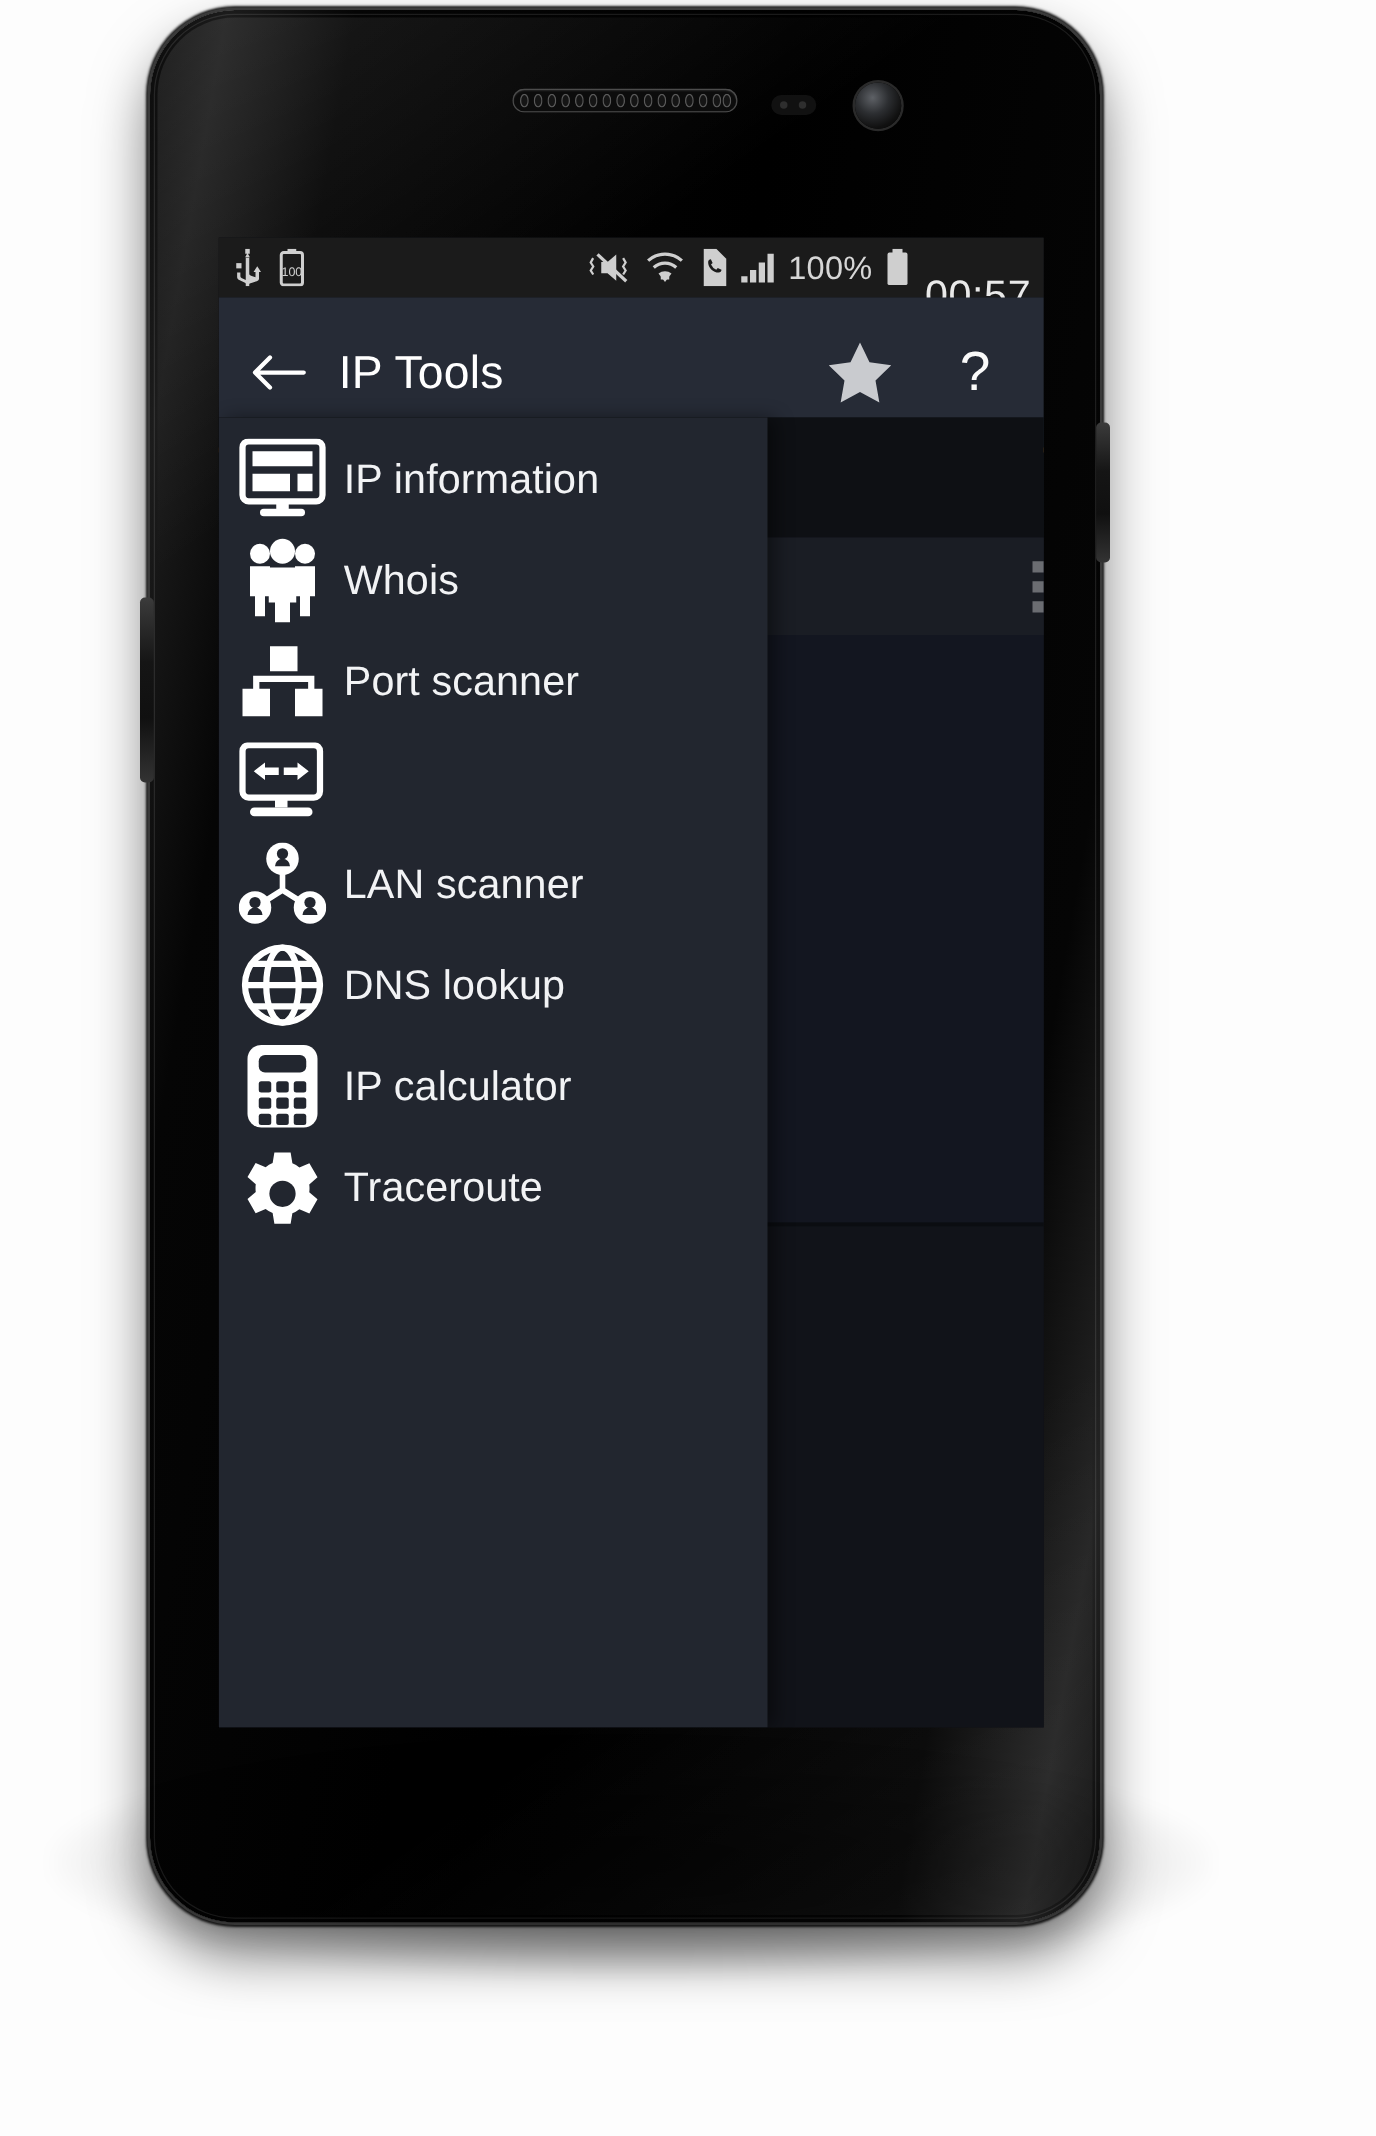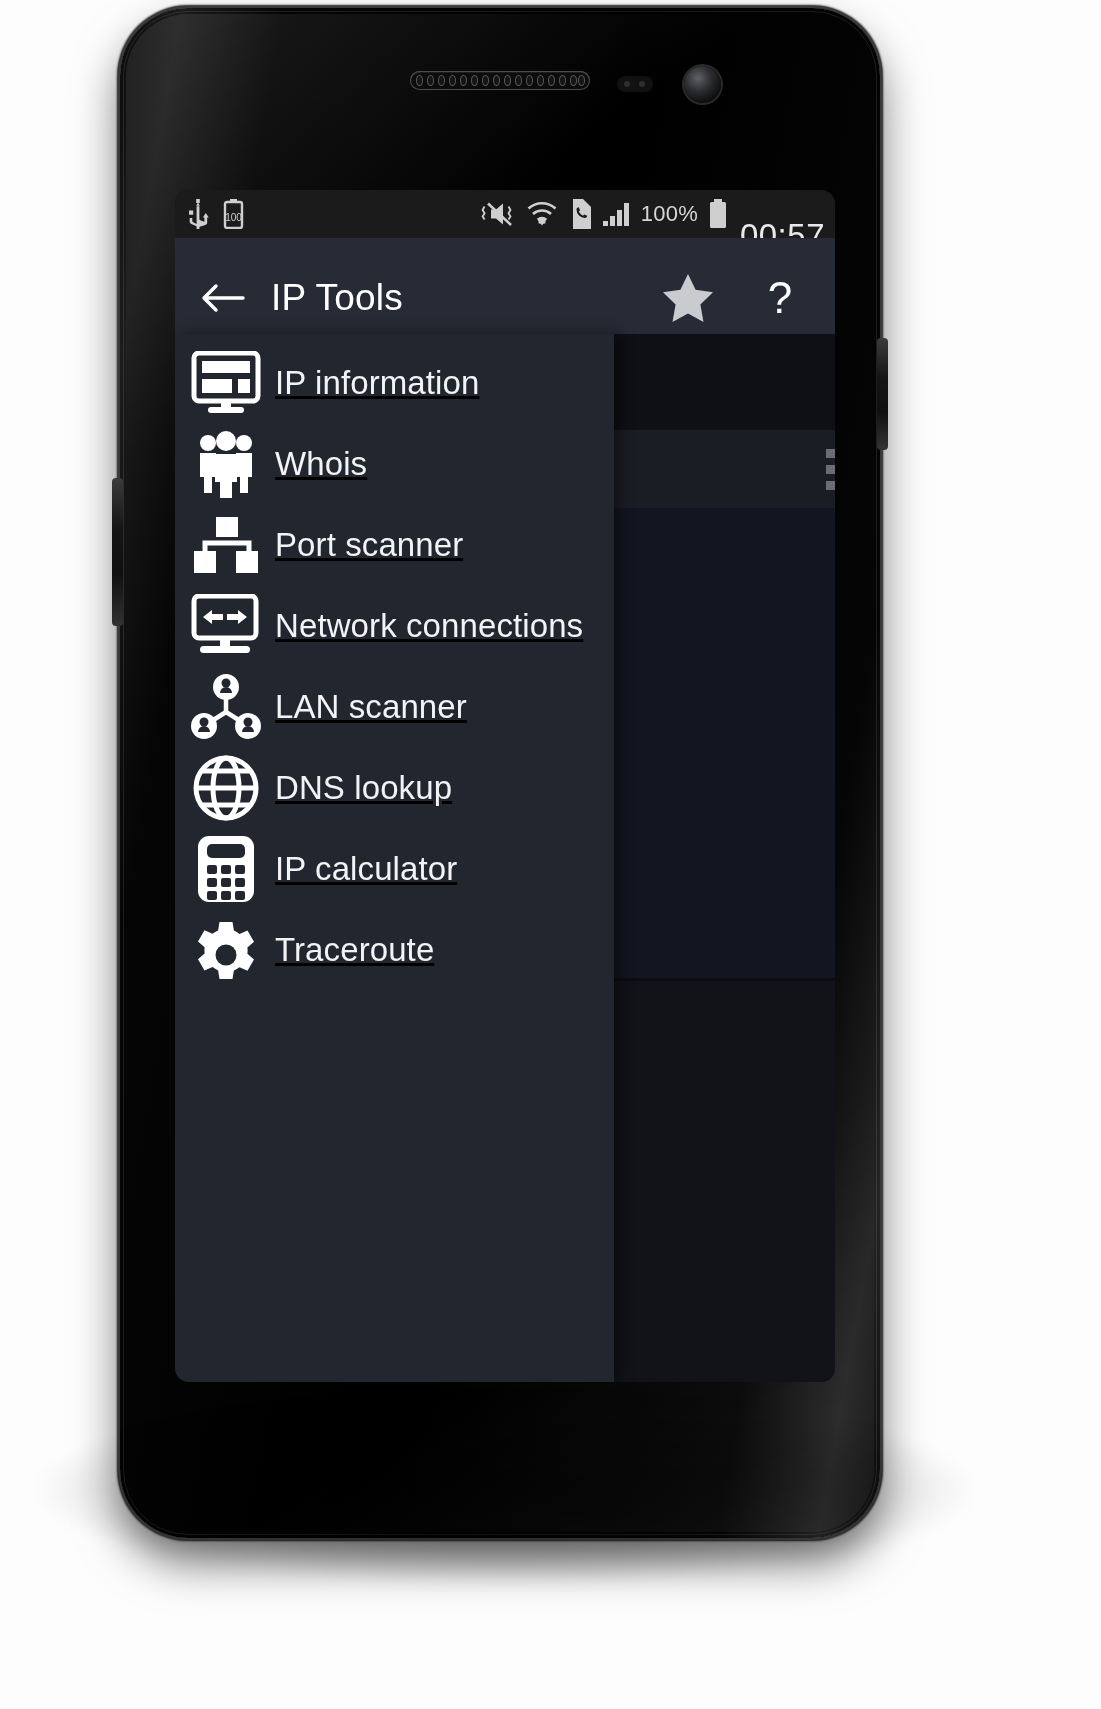--- a/index.html
+++ b/index.html
@@ -63,32 +63,32 @@
   }
   .shadow-pool{
     position:absolute;left:40px;top:1395px;width:930px;height:190px;
     background:radial-gradient(ellipse at 50% 50%,rgba(0,0,0,.42) 0%,rgba(0,0,0,.16) 48%,rgba(0,0,0,0) 72%);
     filter:blur(6px);
   }
 
   
   #screen{
     position:absolute;left:55px;top:182px;width:660px;height:1192px;
-    background:#101217;overflow:hidden;border-radius:14px;
+    background:#101217;overflow:hidden;
   }
 
   
   .statusbar{
     position:relative;height:48px;background:#1b1b1b;color:#d2d2d2;
     display:flex;align-items:center;padding:0 10px 0 12px;
   }
   .sb-left{display:flex;align-items:center;gap:14px;}
   .sb-right{margin-left:auto;display:flex;align-items:center;gap:9px;}
   .sb-icon{display:inline-flex;align-items:center;justify-content:center;}
-  .sb-pct{font-size:22px;letter-spacing:.2px;color:#d6d6d6;line-height:1;}
+  .sb-pct{font-size:26px;letter-spacing:.2px;color:#d6d6d6;line-height:1;}
   .sb-clock{font-size:33px;color:#e9e9e9;letter-spacing:.5px;line-height:1;padding-left:2px;margin-top:43px;}
 
   
   .actionbar{
     position:relative;height:96px;background:#262b36;
     display:flex;align-items:center;padding:12px 22px;
     border-bottom:4px solid #f5910b;
   }
   .ab-back{width:52px;height:52px;display:flex;align-items:center;justify-content:center;cursor:pointer;}
   .ab-title{
@@ -114,21 +114,20 @@
   .kebab{display:flex;flex-direction:column;gap:7px;}
   .kebab span{width:9px;height:9px;background:#6b6d72;display:block;}
   .c-row-a{position:absolute;left:0;top:174px;width:100%;height:470px;background:#131620;}
   .c-divider{position:absolute;left:0;width:100%;height:3px;background:#0b0d11;}
 
   
   .drawer{
     position:absolute;left:0;top:144px;width:439px;bottom:0;
     background:#22262f;
     box-shadow:6px 0 14px rgba(0,0,0,.45);
-    text-decoration:underline;
   }
   .drawer-list{padding-top:8px;}
   .drawer-item{
     display:flex;align-items:center;height:81px;padding-left:10px;cursor:pointer;
   }
   .di-icon{
     width:82px;min-width:82px;height:72px;display:flex;align-items:center;justify-content:center;
   }
   .di-label{color:#f2f3f5;font-size:33px;margin-left:8px;white-space:nowrap;letter-spacing:.1px;}
   svg{display:block;}
@@ -308,21 +307,20 @@
         <div class="drawer-item">
           <span class="di-icon">
             <svg width="72" height="64" viewBox="0 0 72 64">
               <rect x="4" y="2" width="62" height="42" rx="5" fill="none" stroke="#fff" stroke-width="5"></rect>
               <path fill="#fff" d="M22 16 13 23l9 7v-4h11v-6H22z"></path>
               <path fill="#fff" d="M48 16l9 7-9 7v-4H37v-6h11z"></path>
               <rect x="30" y="44" width="10" height="8" fill="#fff"></rect>
               <rect x="10" y="52" width="50" height="7" rx="3.5" fill="#fff"></rect>
             </svg>
           </span>
-          <span class="di-label">Network connections</span>
         </div>
 
         <div class="drawer-item">
           <span class="di-icon">
             <svg width="70" height="66" viewBox="0 0 70 66">
               <path fill="none" stroke="#fff" stroke-width="4.5" d="M35 20v18M35 38 16 50M35 38l19 12"></path>
               <circle cx="35" cy="13" r="13" fill="#fff"></circle>
               <circle cx="35" cy="9" r="4.5" fill="#22262f"></circle>
               <path fill="#22262f" d="M29 19a6 6 0 0 1 12 0z"></path>
               <circle cx="13" cy="52" r="13" fill="#fff"></circle>

